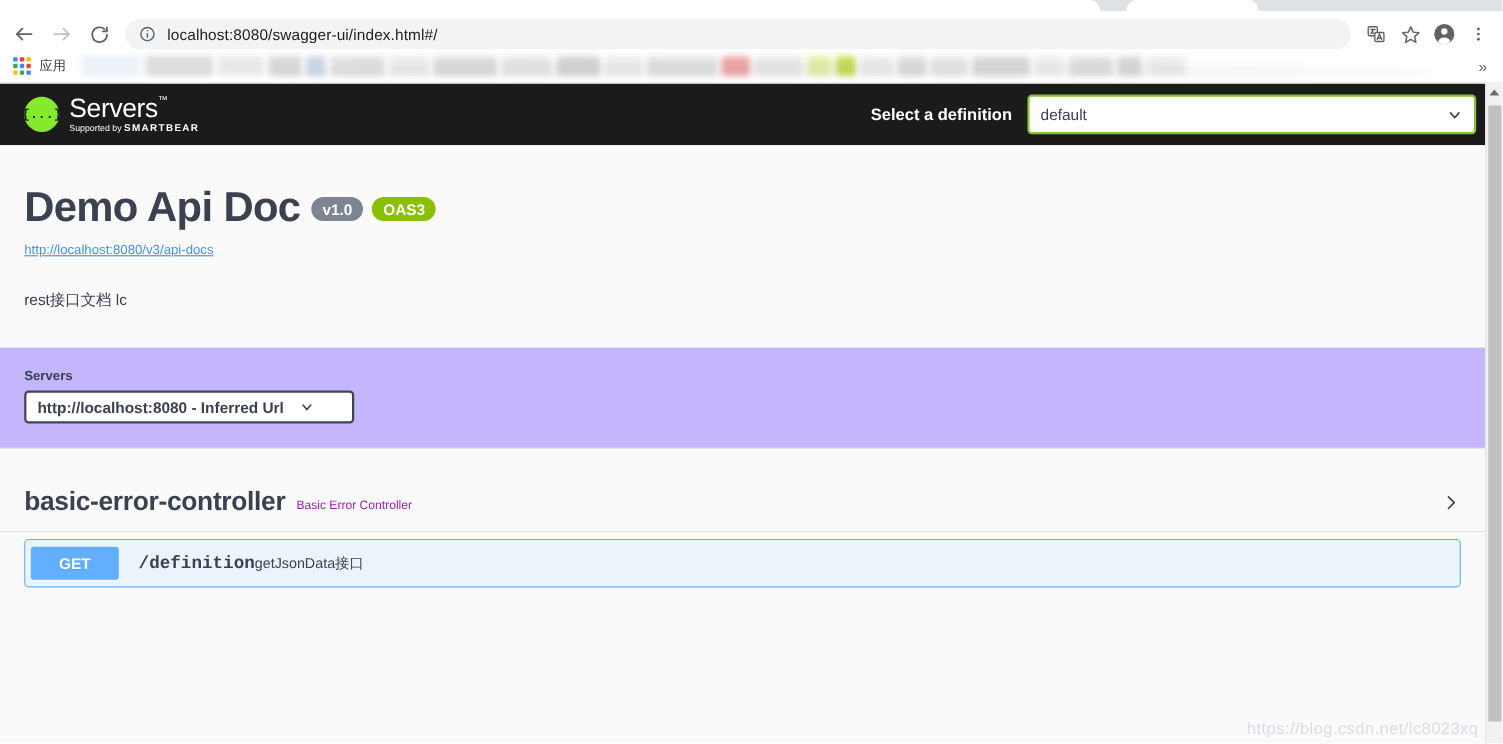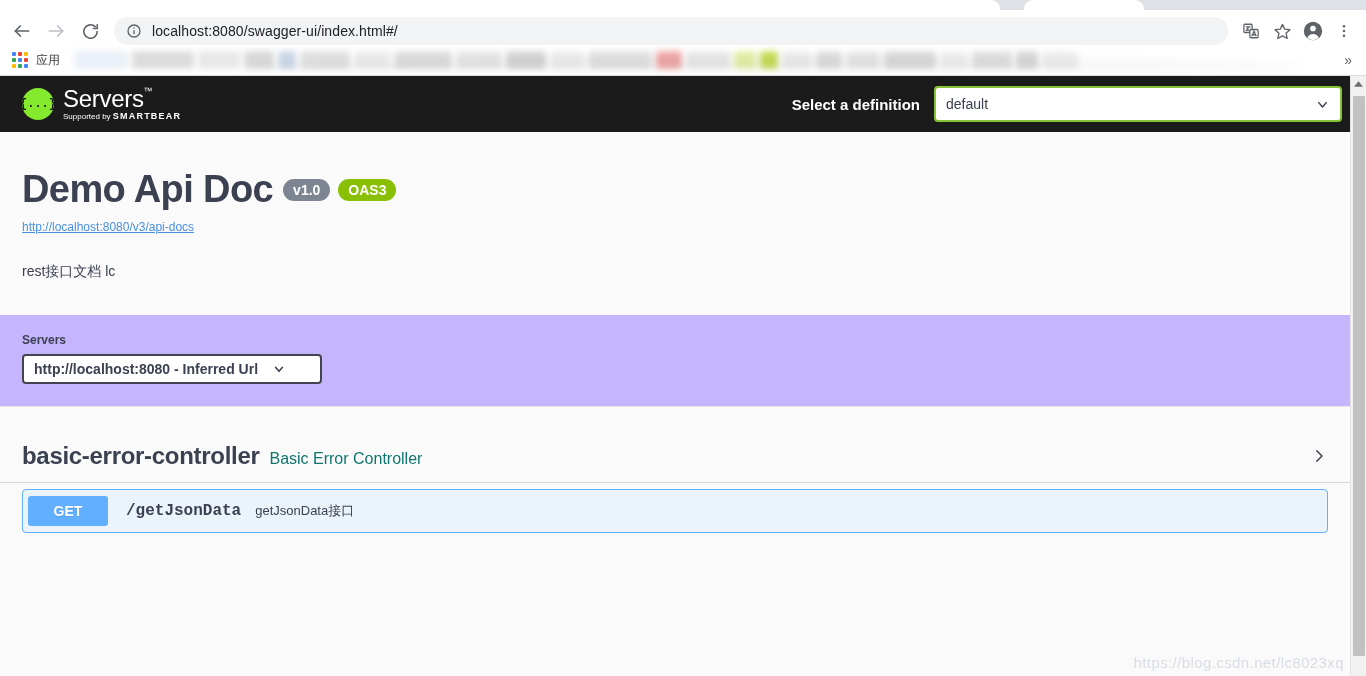--- a/index.html
+++ b/index.html
@@ -152,41 +152,41 @@
   .tags-area { background: #fafafa; padding-top: 22px; }
   .tag-section { background: #fafafa; }
   .tag-header {
     display: flex; align-items: center; padding: 13px 22px 12px 22px;
     border-bottom: 1px solid #rgba(59,65,81,.3); cursor: pointer;
   }
   .tag-header.bordered { border-bottom: 1px solid #d6d7dd; }
   .tag-name {
     font-size: 24px; font-weight: 700; color: #3b4151; letter-spacing: -0.3px;
   }
-  .tag-desc { font-size: 16px; color: #0f766e; margin-left: 10px; padding-top: 6px; }
+  .tag-desc { font-size: 11px; color: #a21caf; margin-left: 10px; padding-top: 6px; }
   .tag-chev { margin-left: auto; color: #3b4151; display: flex; }
 
   
   .op-list { padding: 6px 22px 0 22px; }
   .op-row {
     display: flex; align-items: center; height: 44px;
     background: #ebf3fb; border: 1px solid #61affe; border-radius: 4px;
     padding: 5px;
   }
   .op-method {
     width: 80px; height: 30px; background: #61affe; border-radius: 3px;
     color: #ffffff; font-size: 14px; font-weight: 700;
     display: flex; align-items: center; justify-content: center;
     text-shadow: 0 1px 0 rgba(0,0,0,.1); flex: none;
   }
   .op-path {
     font-family: "Liberation Mono", "DejaVu Sans Mono", monospace;
     font-size: 16px; font-weight: 700; color: #3b4151; margin-left: 18px;
   }
-  .op-summary { font-size: 13px; color: #3b4151; margin-left: 14px; }
+  .op-summary { font-size: 13px; color: #3b4151; }
 
   
   .watermark {
     position: absolute; right: 6px; bottom: 5px;
     font-size: 15px; color: #d7dde4; letter-spacing: .4px; white-space: nowrap;
   }
 
   
   .scrollbar {
     position: absolute; right: 0; top: 76px; width: 16px; height: 600px;
@@ -381,21 +381,21 @@
                   <polyline points="9,5 16,12 9,19"></polyline>
                 </svg>
             </span>
           </div>
         </div>
 
         <div class="tag-section">
           <div class="op-list">
             <div class="op-row">
               <span class="op-method">GET</span>
-              <span class="op-path">/getJsonData</span>
+              <span class="op-path">/definition</span>
               <span class="op-summary">getJsonData接口</span>
             </div>
           </div>
         </div>
 
       </div>
 
       <div class="watermark">https://blog.csdn.net/lc8023xq</div>
     </div>
   </div>

